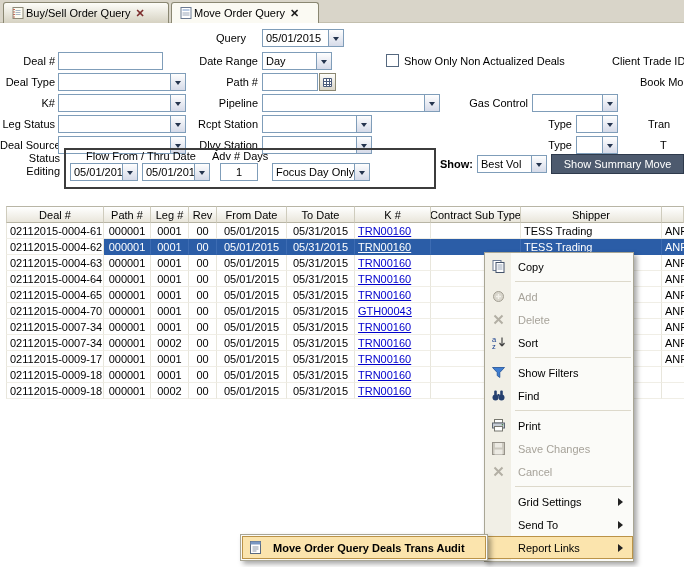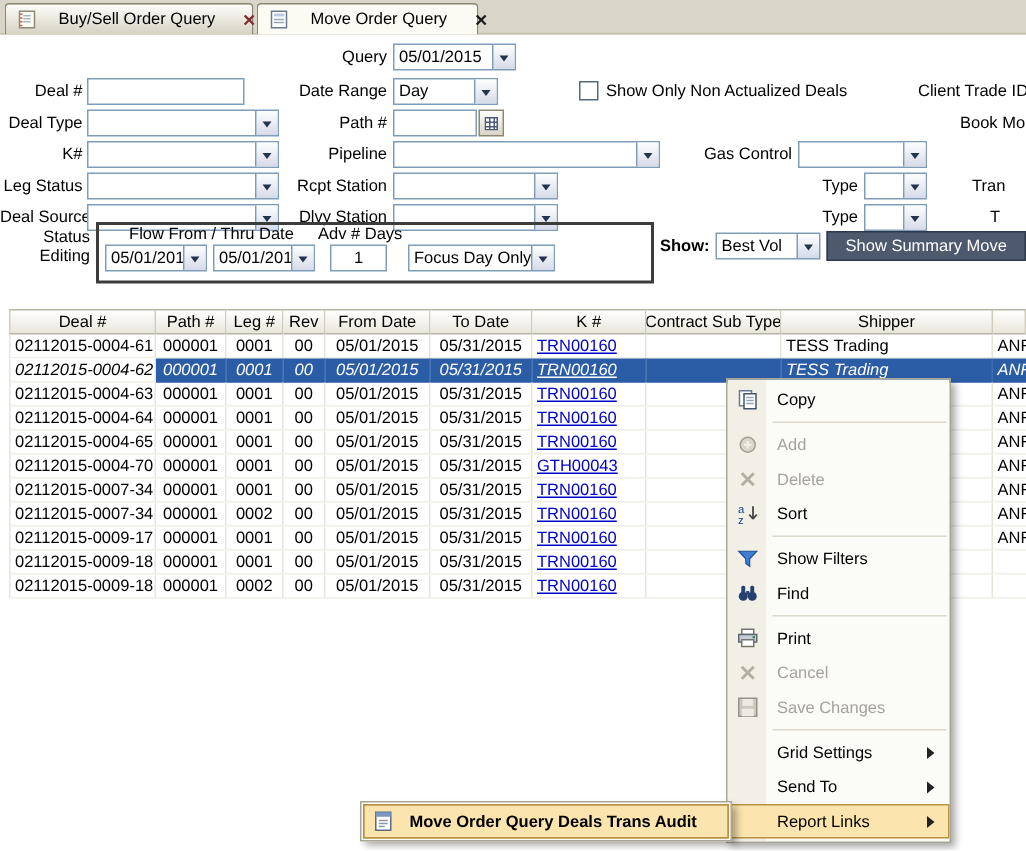--- a/index.html
+++ b/index.html
@@ -2,21 +2,21 @@
 <html><head>
 <meta charset="utf-8">
 <style>
   *{margin:0;padding:0;box-sizing:border-box;}
   html,body{background:#fff;}
   .window{position:relative;width:684px;height:567px;background:#ffffff;overflow:hidden;
           font-family:"Liberation Sans",sans-serif;font-size:11px;color:#000;}
 
   
   .tabbar{position:absolute;left:0;top:0;width:684px;height:23px;background:#d9d5c9;border-bottom:1px solid #c3bfae;}
-  .tab{position:absolute;top:2px;height:21px;display:flex;align-items:center;gap:14px;padding:0 7px;
+  .tab{position:absolute;top:2px;height:21px;display:flex;align-items:center;gap:1px;padding:0 7px;
        border:1px solid #8a8772;border-bottom:none;border-radius:3px 3px 0 0;white-space:nowrap;}
   .tab.inactive{background:linear-gradient(#fdfdf9,#d6d2c2);}
   .tab.active{background:#fbfaf3;}
   .tab .close{font-weight:bold;font-size:11px;margin-left:4px;}
   .tab.inactive .close{color:#7c2d2d;}
   .tab.active .close{color:#1a1a1a;}
   .tabicon{display:flex;align-items:center;}
 
   
   .lbl{position:absolute;white-space:nowrap;font-size:11px;line-height:13px;}
@@ -45,21 +45,21 @@
       overflow:hidden;white-space:nowrap;font-size:11px;}
   .gh:first-child{border-left:1px solid #cfccbd;}
   .grid-body{position:absolute;left:6px;top:223px;width:678px;}
   .grow{display:grid;height:16px;grid-template-columns:98px 47px 38px 28px 70px 68px 76px 90px 141px 22px;}
   .gc{border-right:1px solid #e8e6dc;border-bottom:1px solid #f0eee6;display:flex;align-items:center;
       padding:0 3px;overflow:hidden;white-space:nowrap;font-size:11px;}
   .gc.c0{border-left:1px solid #e8e6dc;}
   .c1,.c2,.c3,.c4,.c5{justify-content:center;}
   .c9{border-right:none;}
   .klink{color:#0000cc;text-decoration:underline;}
-  .grow.sel .gc{background:#2b5da7;color:#fff;border-bottom-color:#2b5da7;border-right-color:#3d6cb3;font-style:italic;}
+  .grow.sel .gc{background:#2b5da7;color:#fff;border-bottom-color:#2b5da7;border-right-color:#3d6cb3;}
   .grow.sel .gc.c0{background:#fff;color:#000;border-bottom-color:#f0eee6;border-right-color:#e8e6dc;}
   .grow.sel .gc.klink{color:#fff;}
 
   
   .ctx{position:absolute;left:484px;top:252px;width:150px;padding:2px 0;z-index:20;
        background:linear-gradient(to right,#f1efe6 0,#f1efe6 26px,#fbfbf8 26px);
        border:1px solid #a9a695;box-shadow:3px 3px 5px rgba(0,0,0,.35);}
   .mi{height:23px;display:flex;align-items:center;position:relative;}
   .mi .ic{width:26px;flex:none;display:flex;align-items:center;justify-content:center;}
   .mi .ml{padding-left:7px;font-size:11px;white-space:nowrap;}
@@ -99,21 +99,21 @@
             <rect x="2" y="1.5" width="10" height="11" fill="#ffffff" stroke="#6b7a92"></rect>
             <rect x="3.5" y="3" width="7" height="2" fill="#b9cbe4"></rect>
             <path d="M3.5 7h7M3.5 9h7" stroke="#9aa6b8"></path>
           </svg>
       </span>
       <span class="tablabel">Move Order Query</span>
       <span class="close">✕</span>
     </div>
   </div>
 
-  <div class="lbl r" style="left:150px;top:32px;width:108px;">Query</div>
+  <div class="lbl r" style="left:138px;top:32px;width:108px;">Query</div>
   <div class="combo" style="left:262px;top:29px;width:82px;">
     <span class="cval">05/01/2015</span>
     <span class="cbtn">
         <i class="arr"></i>
       </span>
   </div>
 
   <div class="lbl r" style="left:0px;top:55px;width:55px;">Deal #</div>
   <input class="txt" style="left: 58px; top: 52px; width: 105px;" value="">
   <div class="lbl r" style="left:180px;top:55px;width:78px;">Date Range</div>
@@ -459,34 +459,34 @@
             <rect x="1.5" y="5" width="12" height="5" fill="#c7cdd6" stroke="#5e6671"></rect>
             <rect x="3.5" y="8.5" width="8" height="4.5" fill="#fff" stroke="#76766e"></rect>
             <circle cx="11.5" cy="6.8" r="0.8" fill="#3c7d3c"></circle>
           </svg>
         </span>
         <span class="ml">Print</span>
       </div>
       <div class="mi dis">
         <span class="ic">
           <svg width="15" height="15" viewBox="0 0 15 15">
-            <path d="M3.5 3.5l8 8M11.5 3.5l-8 8" stroke="#b3afa4" stroke-width="2"></path>
-          </svg>
-        </span>
-        <span class="ml">Cancel</span>
-      </div>
-      <div class="mi dis">
-        <span class="ic">
-          <svg width="15" height="15" viewBox="0 0 15 15">
             <rect x="1.5" y="1.5" width="12" height="12" fill="#ccc9bf" stroke="#97938a"></rect>
             <rect x="4" y="2" width="7" height="4.5" fill="#eceae3"></rect>
             <rect x="3.5" y="8.5" width="8" height="5" fill="#eceae3"></rect>
           </svg>
         </span>
         <span class="ml">Save Changes</span>
+      </div>
+      <div class="mi dis">
+        <span class="ic">
+          <svg width="15" height="15" viewBox="0 0 15 15">
+            <path d="M3.5 3.5l8 8M11.5 3.5l-8 8" stroke="#b3afa4" stroke-width="2"></path>
+          </svg>
+        </span>
+        <span class="ml">Cancel</span>
       </div>
       <div class="msep"></div>
       <div class="mi">
         <span class="ic"></span>
         <span class="ml">Grid Settings</span>
         <span class="arrow"></span>
       </div>
       <div class="mi">
         <span class="ic"></span>
         <span class="ml">Send To</span>

